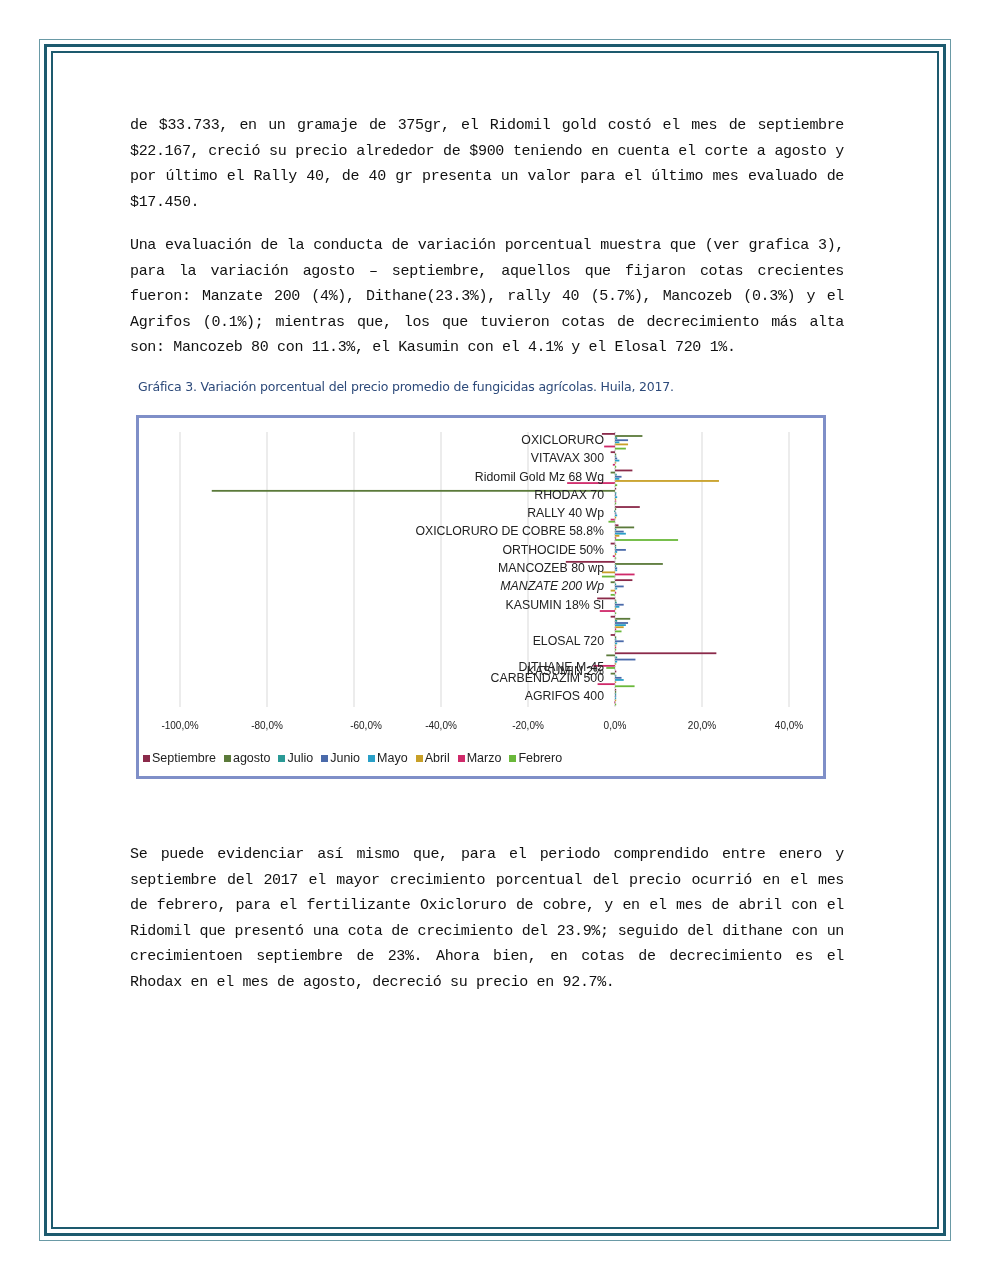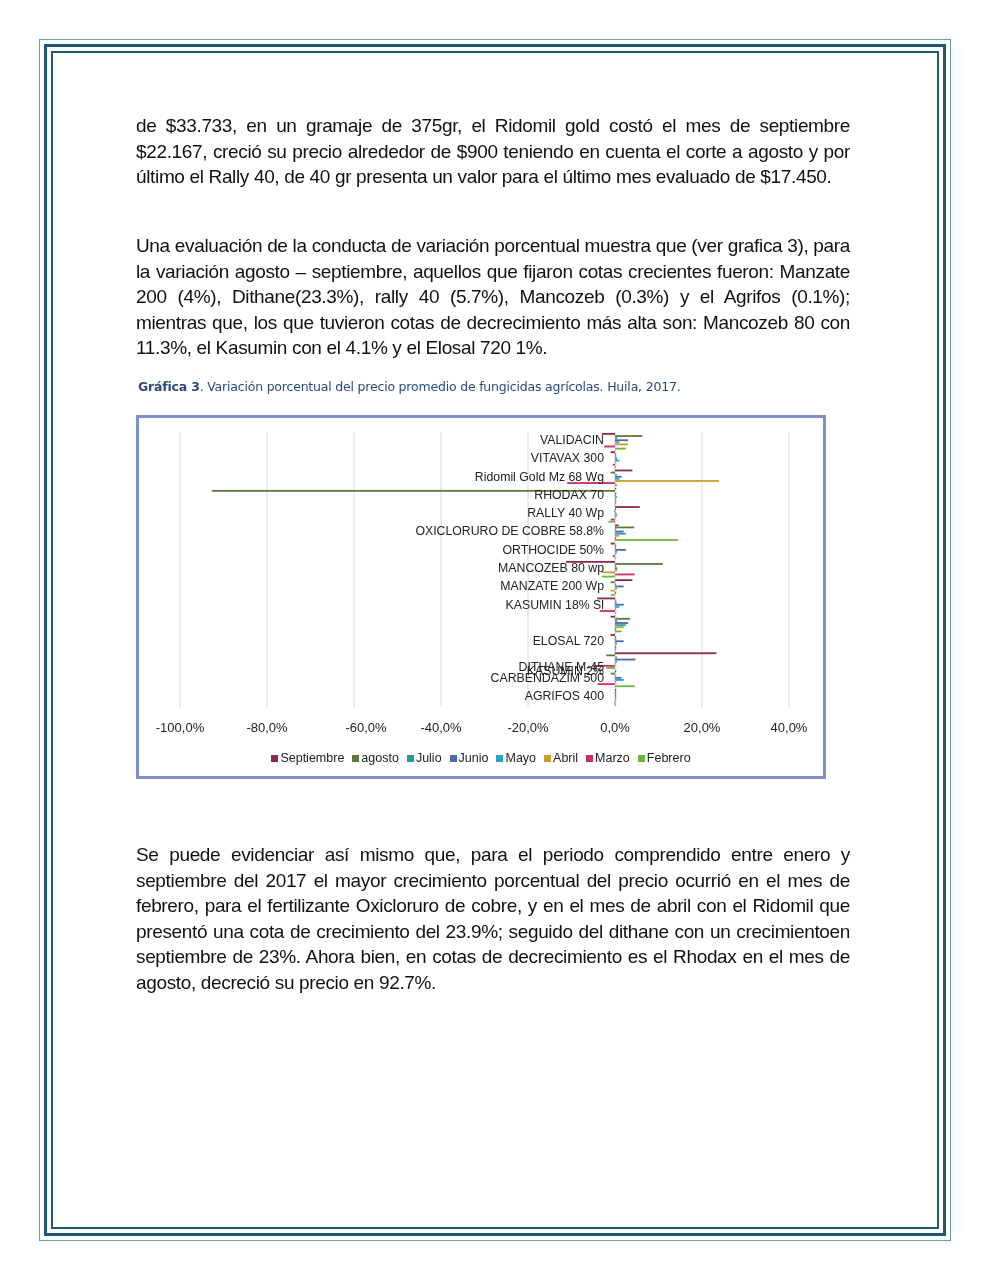--- a/index.html
+++ b/index.html
@@ -3,39 +3,39 @@
 <meta charset="utf-8">
 <style>
   html, body { margin: 0; padding: 0; background: #ffffff; }
   body { width: 990px; height: 1280px; position: relative; overflow: hidden;
          font-family: "DejaVu Sans Condensed", "DejaVu Sans", sans-serif; }
   .frame { position: absolute; box-sizing: border-box; }
   .f1 { left: 39px; top: 39px; width: 912px; height: 1202px; border: 1px solid #6a9aa6; }
   .f2 { left: 44px; top: 44px; width: 902px; height: 1192px; border: 3px solid #1d5a6e; }
   .f3 { left: 51px; top: 51px; width: 888px; height: 1178px; border: 2px solid #1d5a6e; }
 
-  .para { position: absolute; left: 136px; width: 714px; color: #111;
-          font-family: Liberation Sans, sans-serif; font-size: 19px; line-height: 25.6px;
+  .para { position: absolute; left: 130px; width: 714px; color: #111;
+          font-family: Liberation Mono, monospace; font-size: 15px; line-height: 25.6px;
           text-align: justify; letter-spacing: -0.35px; transform-origin: left top; }
   .p1 { top: 113px; }
   .p2 { top: 233px; }
   .p3 { top: 842px; }
 
   .caption { position: absolute; left: 138px; top: 379px; font-size: 12.5px; color: #2d4a7a;
              font-family: "DejaVu Sans", sans-serif; letter-spacing: -0.2px; }
-  .caption b { font-weight: bold; }
+  .caption b { font-weight: normal; }
 
   .chart-box { position: absolute; left: 136px; top: 415px; width: 690px; height: 364px;
                border: 3px solid #7f8fc8; box-sizing: border-box; background: #fff; }
   .chart-area { position: absolute; left: 0; top: 0; width: 100%; height: 100%; }
   .tick-label { position: absolute; top: 302px; font-family: "Liberation Sans", sans-serif;
-                font-size: 13px; color: #222; transform: translateX(-50%); white-space: nowrap; }
+                font-size: 10px; color: #222; transform: translateX(-50%); white-space: nowrap; }
   .cat-label { position: absolute; font-family: "Liberation Sans", sans-serif; font-size: 12.3px;
                color: #222; text-align: right; white-space: nowrap; }
-  .legend { position: absolute; left: 0; width: 100%; top: 333px; text-align: center;
+  .legend { position: absolute; left: 0; width: 100%; top: 333px; 
             font-family: "Liberation Sans", sans-serif; font-size: 12.5px; color: #222; }
   .legend-item { display: inline-block; margin: 0 4px; }
   .swatch { display: inline-block; width: 7px; height: 7px; margin-right: 2px; vertical-align: 0px; }
 </style>
 </head>
 <body>
 
 <div class="frame f1"></div>
 <div class="frame f2"></div>
 <div class="frame f3"></div>
@@ -183,29 +183,29 @@
       <div class="tick-label" style="left: 41px;">-100,0%</div>
       <div class="tick-label" style="left: 128px;">-80,0%</div>
       <div class="tick-label" style="left: 215px; margin-left: 12px;">-60,0%</div>
       <div class="tick-label" style="left: 302px;">-40,0%</div>
       <div class="tick-label" style="left: 389px;">-20,0%</div>
       <div class="tick-label" style="left: 476px;">0,0%</div>
       <div class="tick-label" style="left: 563px;">20,0%</div>
       <div class="tick-label" style="left: 650px;">40,0%</div>
     </div>
   <div id="cats">
-      <div class="cat-label" style="right: 219px; top: 15px;">VALIDACIN</div>
+      <div class="cat-label" style="right: 219px; top: 15px;">OXICLORURO</div>
       <div class="cat-label" style="right: 219px; top: 33.28px;">VITAVAX 300</div>
       <div class="cat-label" style="right: 219px; top: 51.56px;">Ridomil Gold Mz 68 Wg</div>
       <div class="cat-label" style="right: 219px; top: 69.84px;">RHODAX 70</div>
       <div class="cat-label" style="right: 219px; top: 88.12px;">RALLY 40 Wp</div>
       <div class="cat-label" style="right: 219px; top: 106.4px;">OXICLORURO DE COBRE 58.8%</div>
       <div class="cat-label" style="right: 219px; top: 124.68px; text-align: right;">ORTHOCIDE 50%</div>
       <div class="cat-label" style="right: 219px; top: 142.96px;">MANCOZEB 80 wp</div>
-      <div class="cat-label" style="right: 219px; top: 161.24px;">MANZATE 200 Wp</div>
+      <div class="cat-label" style="right: 219px; top: 161.24px; font-style: italic;">MANZATE 200 Wp</div>
       <div class="cat-label" style="right: 219px; top: 179.52px;">KASUMIN  18% Sl</div>
       <div class="cat-label" style="right: 219px; top: 197.8px; margin-top: 48px;">KASUMIN 2%</div>
       <div class="cat-label" style="right: 219px; top: 216.08px; text-align: right;">ELOSAL 720</div>
       <div class="cat-label" style="right: 219px; top: 234.36px; margin-top: 8px;">DITHANE M-45</div>
       <div class="cat-label" style="right: 219px; top: 252.64px;">CARBENDAZIM 500</div>
       <div class="cat-label" style="right: 219px; top: 270.92px;">AGRIFOS 400</div>
     </div>
   <div class="legend" id="legend"><span class="legend-item"><span class="swatch" style="background: rgb(139, 42, 74);"></span><span>Septiembre</span></span><span class="legend-item"><span class="swatch" style="background: rgb(91, 122, 58);"></span><span>agosto</span></span><span class="legend-item"><span class="swatch" style="background: rgb(42, 154, 150);"></span><span>Julio</span></span><span class="legend-item"><span class="swatch" style="background: rgb(74, 106, 170);"></span><span>Junio</span></span><span class="legend-item"><span class="swatch" style="background: rgb(42, 160, 200);"></span><span>Mayo</span></span><span class="legend-item"><span class="swatch" style="background: rgb(200, 160, 40);"></span><span>Abril</span></span><span class="legend-item"><span class="swatch" style="background: rgb(208, 42, 106);"></span><span>Marzo</span></span><span class="legend-item"><span class="swatch" style="background: rgb(106, 184, 58);"></span><span>Febrero</span></span></div>
 </div>
 

